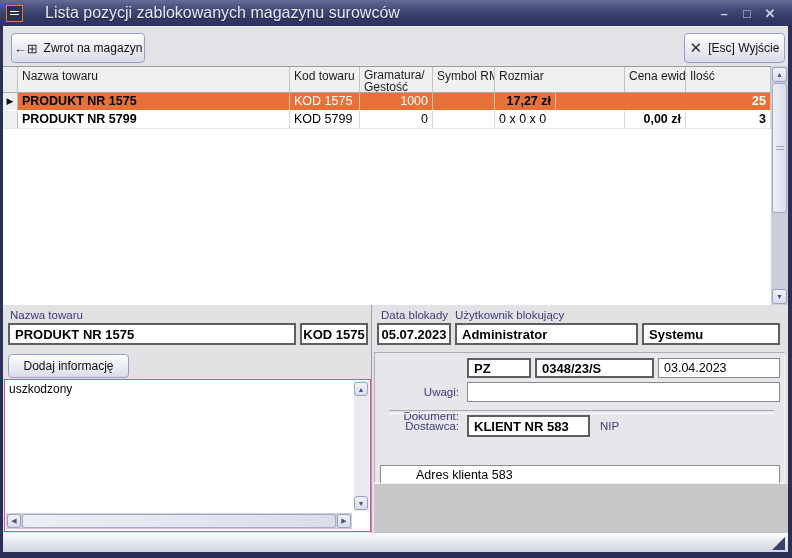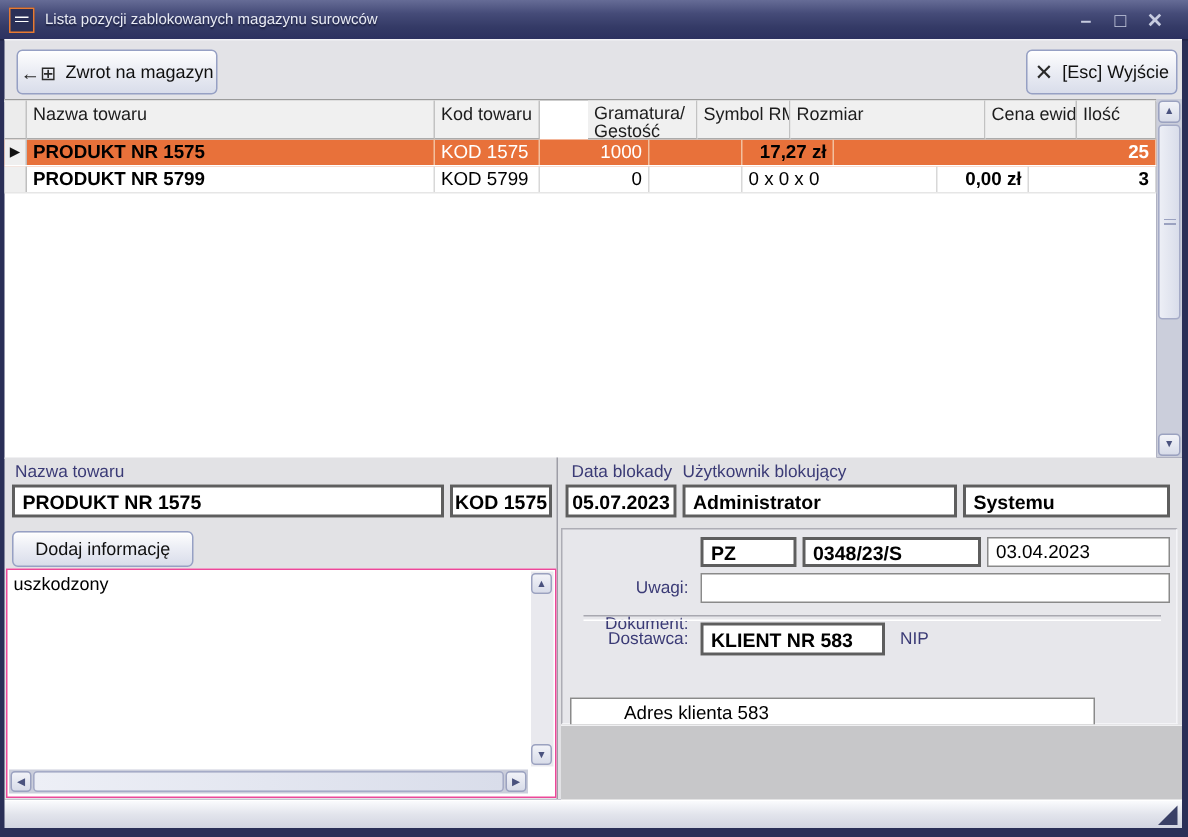--- a/index.html
+++ b/index.html
@@ -6,21 +6,21 @@
   #win{position:relative;width:792px;height:558px;background:#2A2F57;overflow:hidden;
        font-family:"Liberation Sans",sans-serif;-webkit-font-smoothing:antialiased;}
   
   .titlebar{position:absolute;left:0;top:0;width:792px;height:26px;
     background:linear-gradient(180deg,#666C96 0%,#454B78 35%,#343A66 70%,#2C3160 100%);
     display:flex;align-items:center;border-bottom:1px solid #1E2344;}
   .appicon{width:15px;height:15px;margin-left:6px;border:1px solid #E87A32;background:#2B3057;
     display:flex;align-items:center;justify-content:center;flex:0 0 auto;}
   .appicon-inner{width:9px;height:5px;
     background:repeating-linear-gradient(180deg,#FFFFFF 0 1px,transparent 1px 3px);}
-  .title{color:#E9EBF4;font-size:10px;margin-left:7px;flex:1;white-space:nowrap;
+  .title{color:#E9EBF4;font-size:16px;margin-left:22px;flex:1;white-space:nowrap;
     text-shadow:0 1px 1px #1A1E3C;}
   .winbtn{color:#C7CCE0;width:20px;text-align:center;font-size:13px;font-weight:bold;
     cursor:default;margin-right:3px;}
   .winbtn.close{margin-right:12px;}
   
   .toolbar{position:absolute;left:3px;top:26px;width:785px;height:40px;background:#E3E3E7;
     border-top:1px solid #F2F2F6;border-bottom:1px solid #C9C9CF;}
   .btn{position:absolute;display:flex;align-items:center;justify-content:center;gap:6px;
     background:linear-gradient(180deg,#FEFEFE 0%,#ECEEF5 45%,#D9DDEA 100%);
     border:1px solid #96A0C4;border-radius:4px;font-size:12px;color:#101010;
@@ -37,21 +37,21 @@
   .c0{width:15px;flex:0 0 15px;text-align:center;}
   .c1{width:272px;flex:0 0 272px;}
   .c2{width:70px;flex:0 0 70px;}
   .c3{width:73px;flex:0 0 73px;}
   .c4{width:62px;flex:0 0 62px;}
   .c5{width:130px;flex:0 0 130px;}
   .c6{width:61px;flex:0 0 61px;}
   .c7{flex:1;}
   .ghead .gcell{background:#F0F0F0;border-right:1px solid #C2C2C2;border-bottom:1px solid #ABABAB;
     font-size:12px;color:#1C1C1C;padding:2px 4px 0 4px;height:26px;}
-  .ghead .c3{white-space:pre-line;line-height:12px;margin-left:32px;}
+  .ghead .c3{white-space:pre-line;line-height:12px;}
   .ghead .c0{padding:0;background:#ECECEC;}
   .grow.data .gcell{height:17px;line-height:16px;font-size:12.5px;padding:0 4px;color:#000;}
   .grow.data .c0{background:#EFEFEF;border-right:1px solid #BFBFBF;padding:0;font-size:9px;
     line-height:17px;color:#111;}
   .num{text-align:right;}
   .bold{font-weight:bold;}
   .grow.data{border-bottom:1px solid #E6E6E6;}
   .grow.selected{background:#E8713A;border-bottom:1px solid #FFFFFF;}
   .grow.selected .gcell{color:#FFFFFF;border-right:1px solid #F2BF9E;}
   .grow.selected .gcell.dark{color:#000000;}
@@ -213,21 +213,21 @@
 
       <span class="rlbl" style="top:33px;">Uwagi:</span>
       <div class="field" style="left:92px;top:29px;width:313px;height:20px;"></div>
 
       <div class="groove"></div>
 
       <span class="rlbl" style="top:67px;">Dostawca:</span>
       <div class="field fbold" style="left:92px;top:62px;width:123px;height:22px;">KLIENT NR 583</div>
       <span class="lbl" style="left:225px;top:67px;">NIP</span>
 
-      <div class="field" style="left:5px;top:112px;width:350px;height:19px;padding-left:35px;">Adres klienta 583</div>
+      <div class="field" style="left:5px;top:112px;width:400px;height:19px;padding-left:35px;">Adres klienta 583</div>
     </div>
 
     <div class="graylower"></div>
   </div>
 
   <div class="statusbar">
     <div class="grip"></div>
   </div>
 
 </div>

